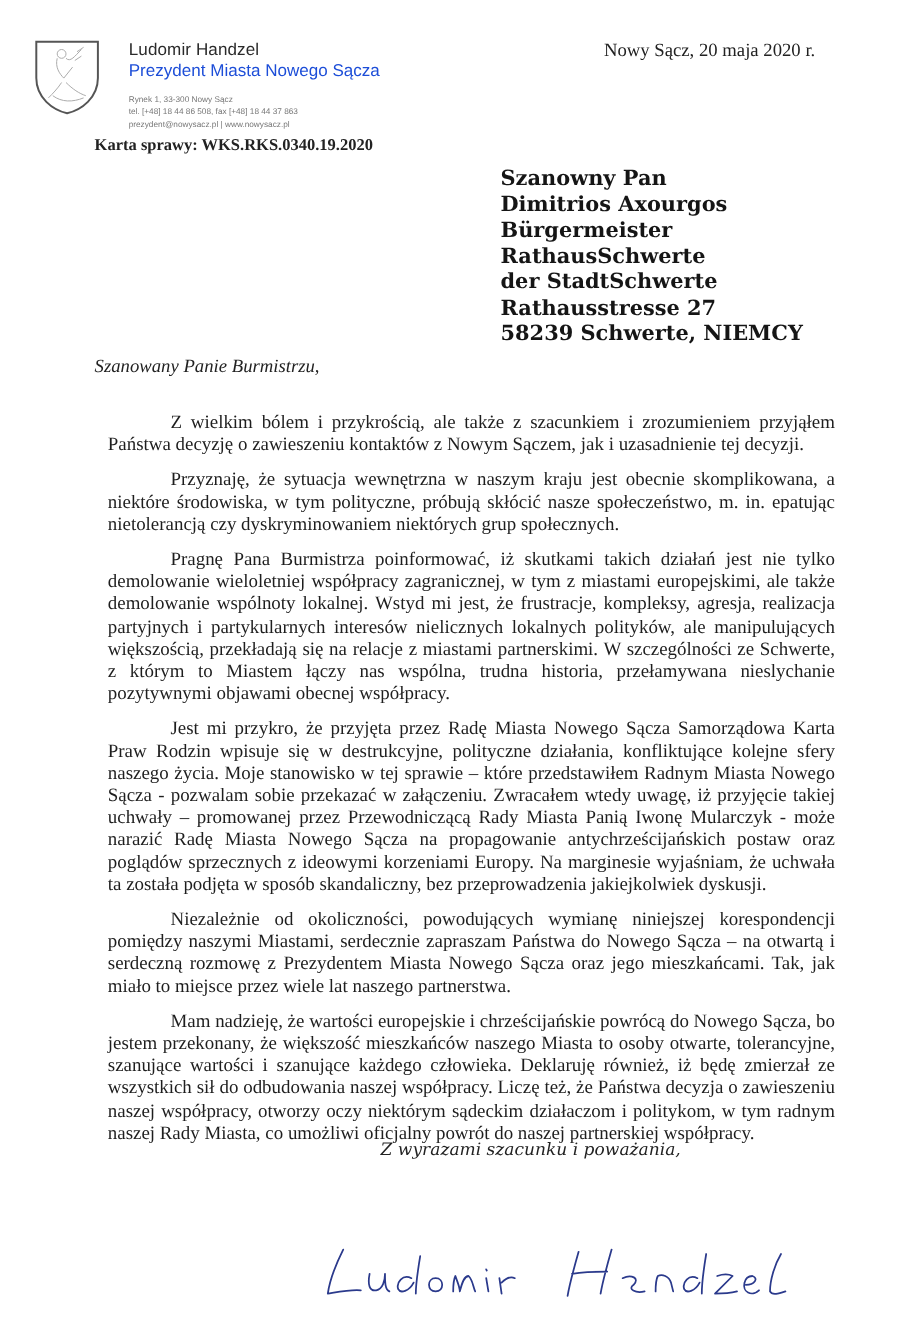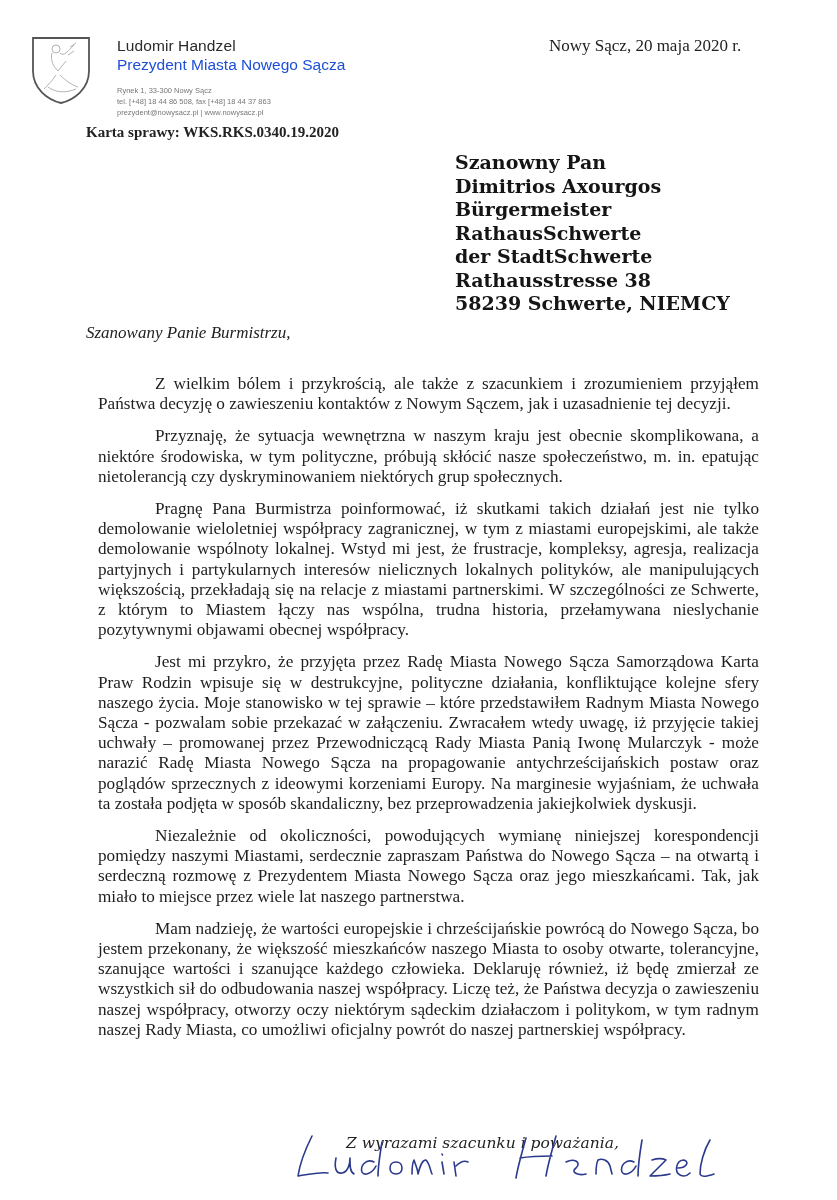--- a/index.html
+++ b/index.html
@@ -12,21 +12,21 @@
     .lh-name { position: absolute; left: 117px; top: 37px; font-family: "Liberation Sans", "DejaVu Sans", sans-serif; font-size: 15.5px; color: #2a2a2a; letter-spacing: 0.1px; }
     .lh-title { position: absolute; left: 117px; top: 56px; font-family: "Liberation Sans", "DejaVu Sans", sans-serif; font-size: 15.5px; color: #1d4ed8; }
     .lh-small { position: absolute; left: 117px; font-family: "Liberation Sans", "DejaVu Sans", sans-serif; font-size: 7.5px; color: #777; }
     .date { position: absolute; left: 549px; top: 36px; font-size: 17px; color: #222; }
     .ref { position: absolute; left: 86px; top: 124px; font-size: 15px; font-weight: bold; color: #222; }
     .addr { position: absolute; left: 455px; top: 151px; font-family: "DejaVu Serif", serif; font-weight: bold; font-size: 19px; line-height: 23.5px; color: #151515; }
     .addr div { white-space: nowrap; }
     .salut { position: absolute; left: 86px; top: 323px; font-style: italic; font-size: 17px; color: #222; text-align: center; }
     .body-text { position: absolute; left: 86px; top: 362px; width: 685px; font-size: 17.2px; line-height: 20.2px; color: #1e1e1e; text-align: justify; }
     .body-text p { margin: 12px; text-indent: 57px; }
-    .closing { position: absolute; left: 346px; top: 1134px; font-style: italic; font-family: "DejaVu Serif", serif; font-size: 15.5px; color: #222; }
+    .closing { position: absolute; left: 346px; top: 1036px; font-style: italic; font-family: "DejaVu Serif", serif; font-size: 15.5px; color: #222; }
     .signature { position: absolute; left: 290px; top: 1118px; width: 440px; height: 70px; }
   </style>
 </head>
 <body>
 
 <svg class="crest" viewBox="0 0 62 70">
   <path d="M3 3 H59 V36 C59 54 44 65 31 68 C18 65 3 54 3 36 Z" fill="#fff" stroke="#555" stroke-width="1.8"></path>
   <g stroke="#aaa" stroke-width="0.9" fill="none">
     <circle cx="26" cy="14" r="4"></circle>
     <path d="M22 18 C20 26 24 32 28 36 M30 18 C34 22 38 16 44 10 M28 36 L36 26 M26 40 C22 46 18 50 14 54 M30 40 C36 46 42 50 48 52 M18 52 C26 58 36 58 46 54"></path>
@@ -41,21 +41,21 @@
 
 <div class="date">Nowy Sącz, 20 maja 2020 r.</div>
 <div class="ref">Karta sprawy: WKS.RKS.0340.19.2020</div>
 
 <div class="addr">
   <div>Szanowny Pan</div>
   <div>Dimitrios Axourgos</div>
   <div>Bürgermeister</div>
   <div>RathausSchwerte</div>
   <div>der StadtSchwerte</div>
-  <div>Rathausstresse 38</div>
+  <div>Rathausstresse 27</div>
   <div>58239 Schwerte, NIEMCY</div>
 </div>
 
 <div class="salut">Szanowany Panie Burmistrzu,</div>
 
 <div class="body-text">
   <p>Z wielkim bólem i przykrością, ale także z szacunkiem i zrozumieniem przyjąłem Państwa decyzję o zawieszeniu kontaktów z Nowym Sączem, jak i uzasadnienie tej decyzji.</p>
   <p>Przyznaję, że sytuacja wewnętrzna w naszym kraju jest obecnie skomplikowana, a niektóre środowiska, w tym polityczne, próbują skłócić nasze społeczeństwo, m. in. epatując nietolerancją czy dyskryminowaniem niektórych grup społecznych.</p>
   <p>Pragnę Pana Burmistrza poinformować, iż skutkami takich działań jest nie tylko demolowanie wieloletniej współpracy zagranicznej, w tym z miastami europejskimi, ale także demolowanie wspólnoty lokalnej. Wstyd mi jest, że frustracje, kompleksy, agresja, realizacja partyjnych i partykularnych interesów nielicznych lokalnych polityków, ale manipulujących większością, przekładają się na relacje z miastami partnerskimi. W szczególności ze Schwerte, z którym to Miastem łączy nas wspólna, trudna historia, przełamywana nieslychanie pozytywnymi objawami obecnej współpracy.</p>
   <p>Jest mi przykro, że przyjęta przez Radę Miasta Nowego Sącza Samorządowa Karta Praw Rodzin wpisuje się w destrukcyjne, polityczne działania, konfliktujące kolejne sfery naszego życia. Moje stanowisko w tej sprawie – które przedstawiłem Radnym Miasta Nowego Sącza - pozwalam sobie przekazać w załączeniu. Zwracałem wtedy uwagę, iż przyjęcie takiej uchwały – promowanej przez Przewodniczącą Rady Miasta Panią Iwonę Mularczyk - może narazić Radę Miasta Nowego Sącza na propagowanie antychrześcijańskich postaw oraz poglądów sprzecznych z ideowymi korzeniami Europy. Na marginesie wyjaśniam, że uchwała ta została podjęta w sposób skandaliczny, bez przeprowadzenia jakiejkolwiek dyskusji.</p>

